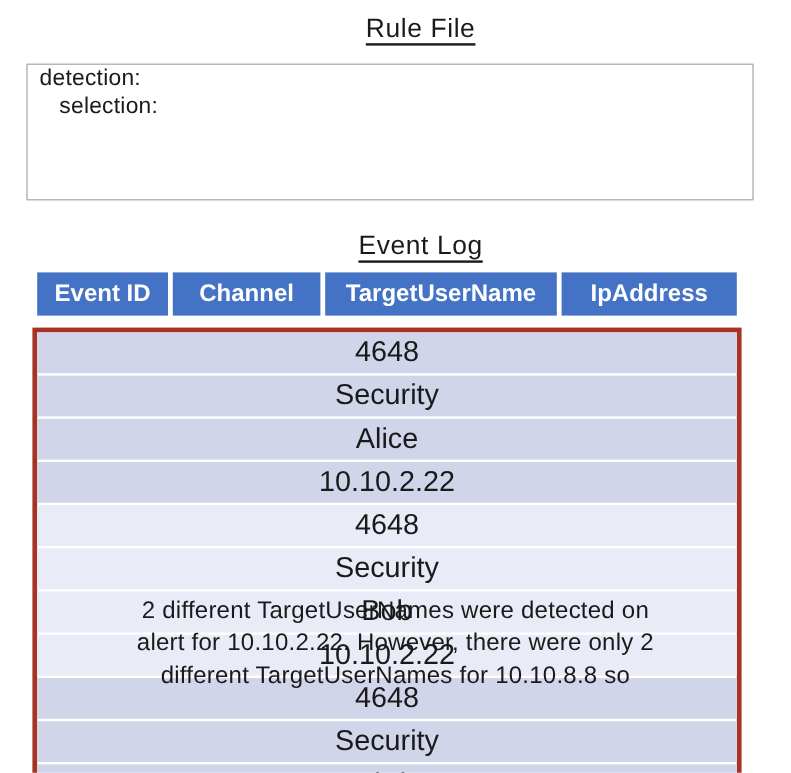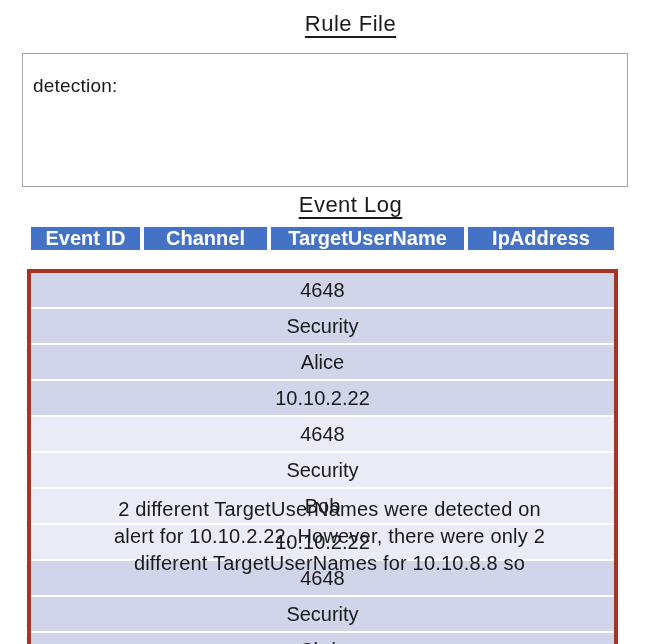--- a/index.html
+++ b/index.html
@@ -43,43 +43,43 @@
   #rule-title { top: 11px; }
   #log-title  { top: 192px; }
 
   #rule-box {
     position: absolute;
     left: 22px;
     top: 53px;
     width: 594px;
     height: 112px;
     border: 1.4px solid var(--rule_box_border, #A6A6A6);
-    padding: 20px 0 0 10px;
+    padding: 0 0 0 10px;
   }
   .code-line {
     font-size: 19px;
     line-height: 23px;
     white-space: pre;
     letter-spacing: 0.2px;
   }
 
   #event-table {
     position: absolute;
     left: 31px;
     top: 227px;
     width: 583px;
   }
   .thead, .trow {
     display: grid;
     grid-template-columns: 109px 123px 193px 146px;
     column-gap: 4px;
   }
   .thead {
-    height: 22px;
-    margin-bottom: 20px;
+    height: 36px;
+    margin-bottom: 10px;
   }
   .th {
     background: var(--header_bg, #4472C4);
     color: var(--header_text, #FFFFFF);
     font-weight: bold;
     font-size: 20px;
     display: flex;
     align-items: center;
     justify-content: center;
   }
@@ -90,21 +90,21 @@
     border: 4px solid;
     margin: 0 -4px;
     background: #FFFFFF;
   }
   .rowgroup .trow { display: contents; }
   #alert-group   { border-color: var(--alert_border, #A63324); margin-bottom: 2px; }
   .cell {
     display: flex;
     align-items: center;
     justify-content: center;
-    font-size: 20px;
+    font-size: 24px;
   }
   #alert-group   .trow:nth-child(odd)  .cell { background: var(--band_dark, #D0D5E9); }
   #alert-group   .trow:nth-child(even) .cell { background: var(--band_light, #E9EBF6); }
 
   #caption {
     position: absolute;
     left: 0;
     top: 496px;
     width: 659px;
     text-align: center;
@@ -115,20 +115,21 @@
 </style>
 </head>
 <body>
 
 <div class="page-title" id="rule-title">
   <span class="u">Rule File</span>
 </div>
 
 <div id="rule-box">
   <div class="code-line">detection:</div>
+  <div class="code-line">   selection:</div>
 </div>
 
 <div class="page-title" id="log-title">
   <span class="u">Event Log</span>
 </div>
 
 <div id="event-table">
   <div class="thead">
     <div class="th">Event ID</div>
     <div class="th">Channel</div>

